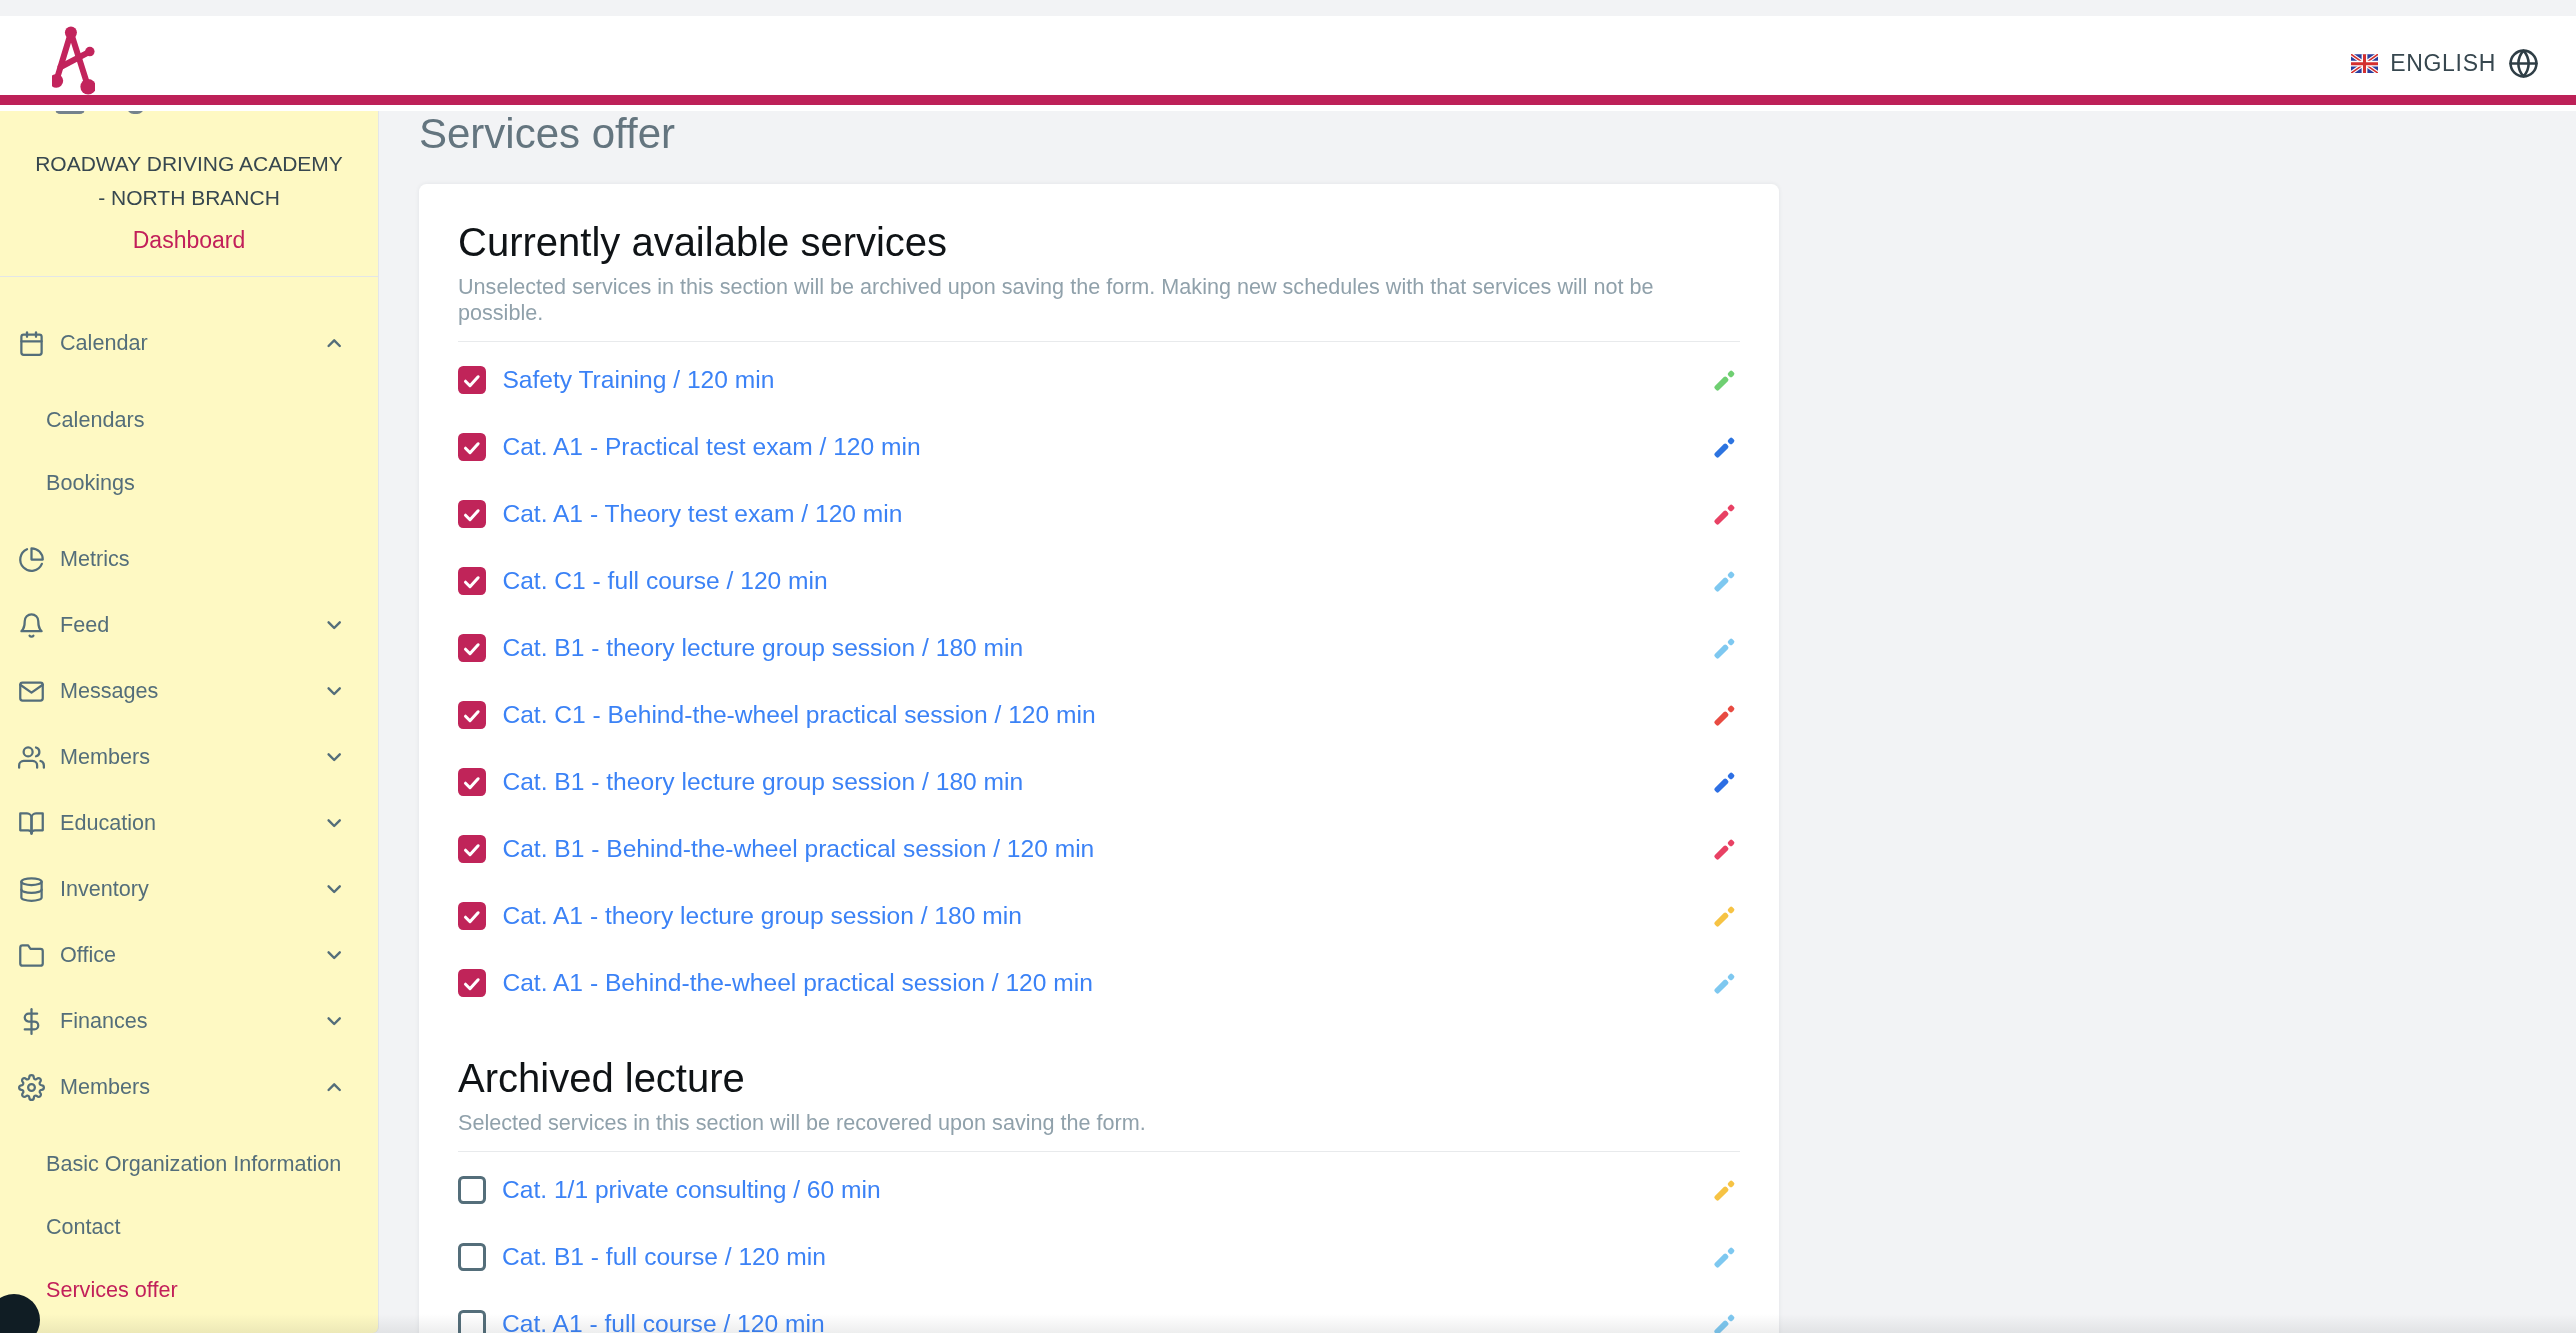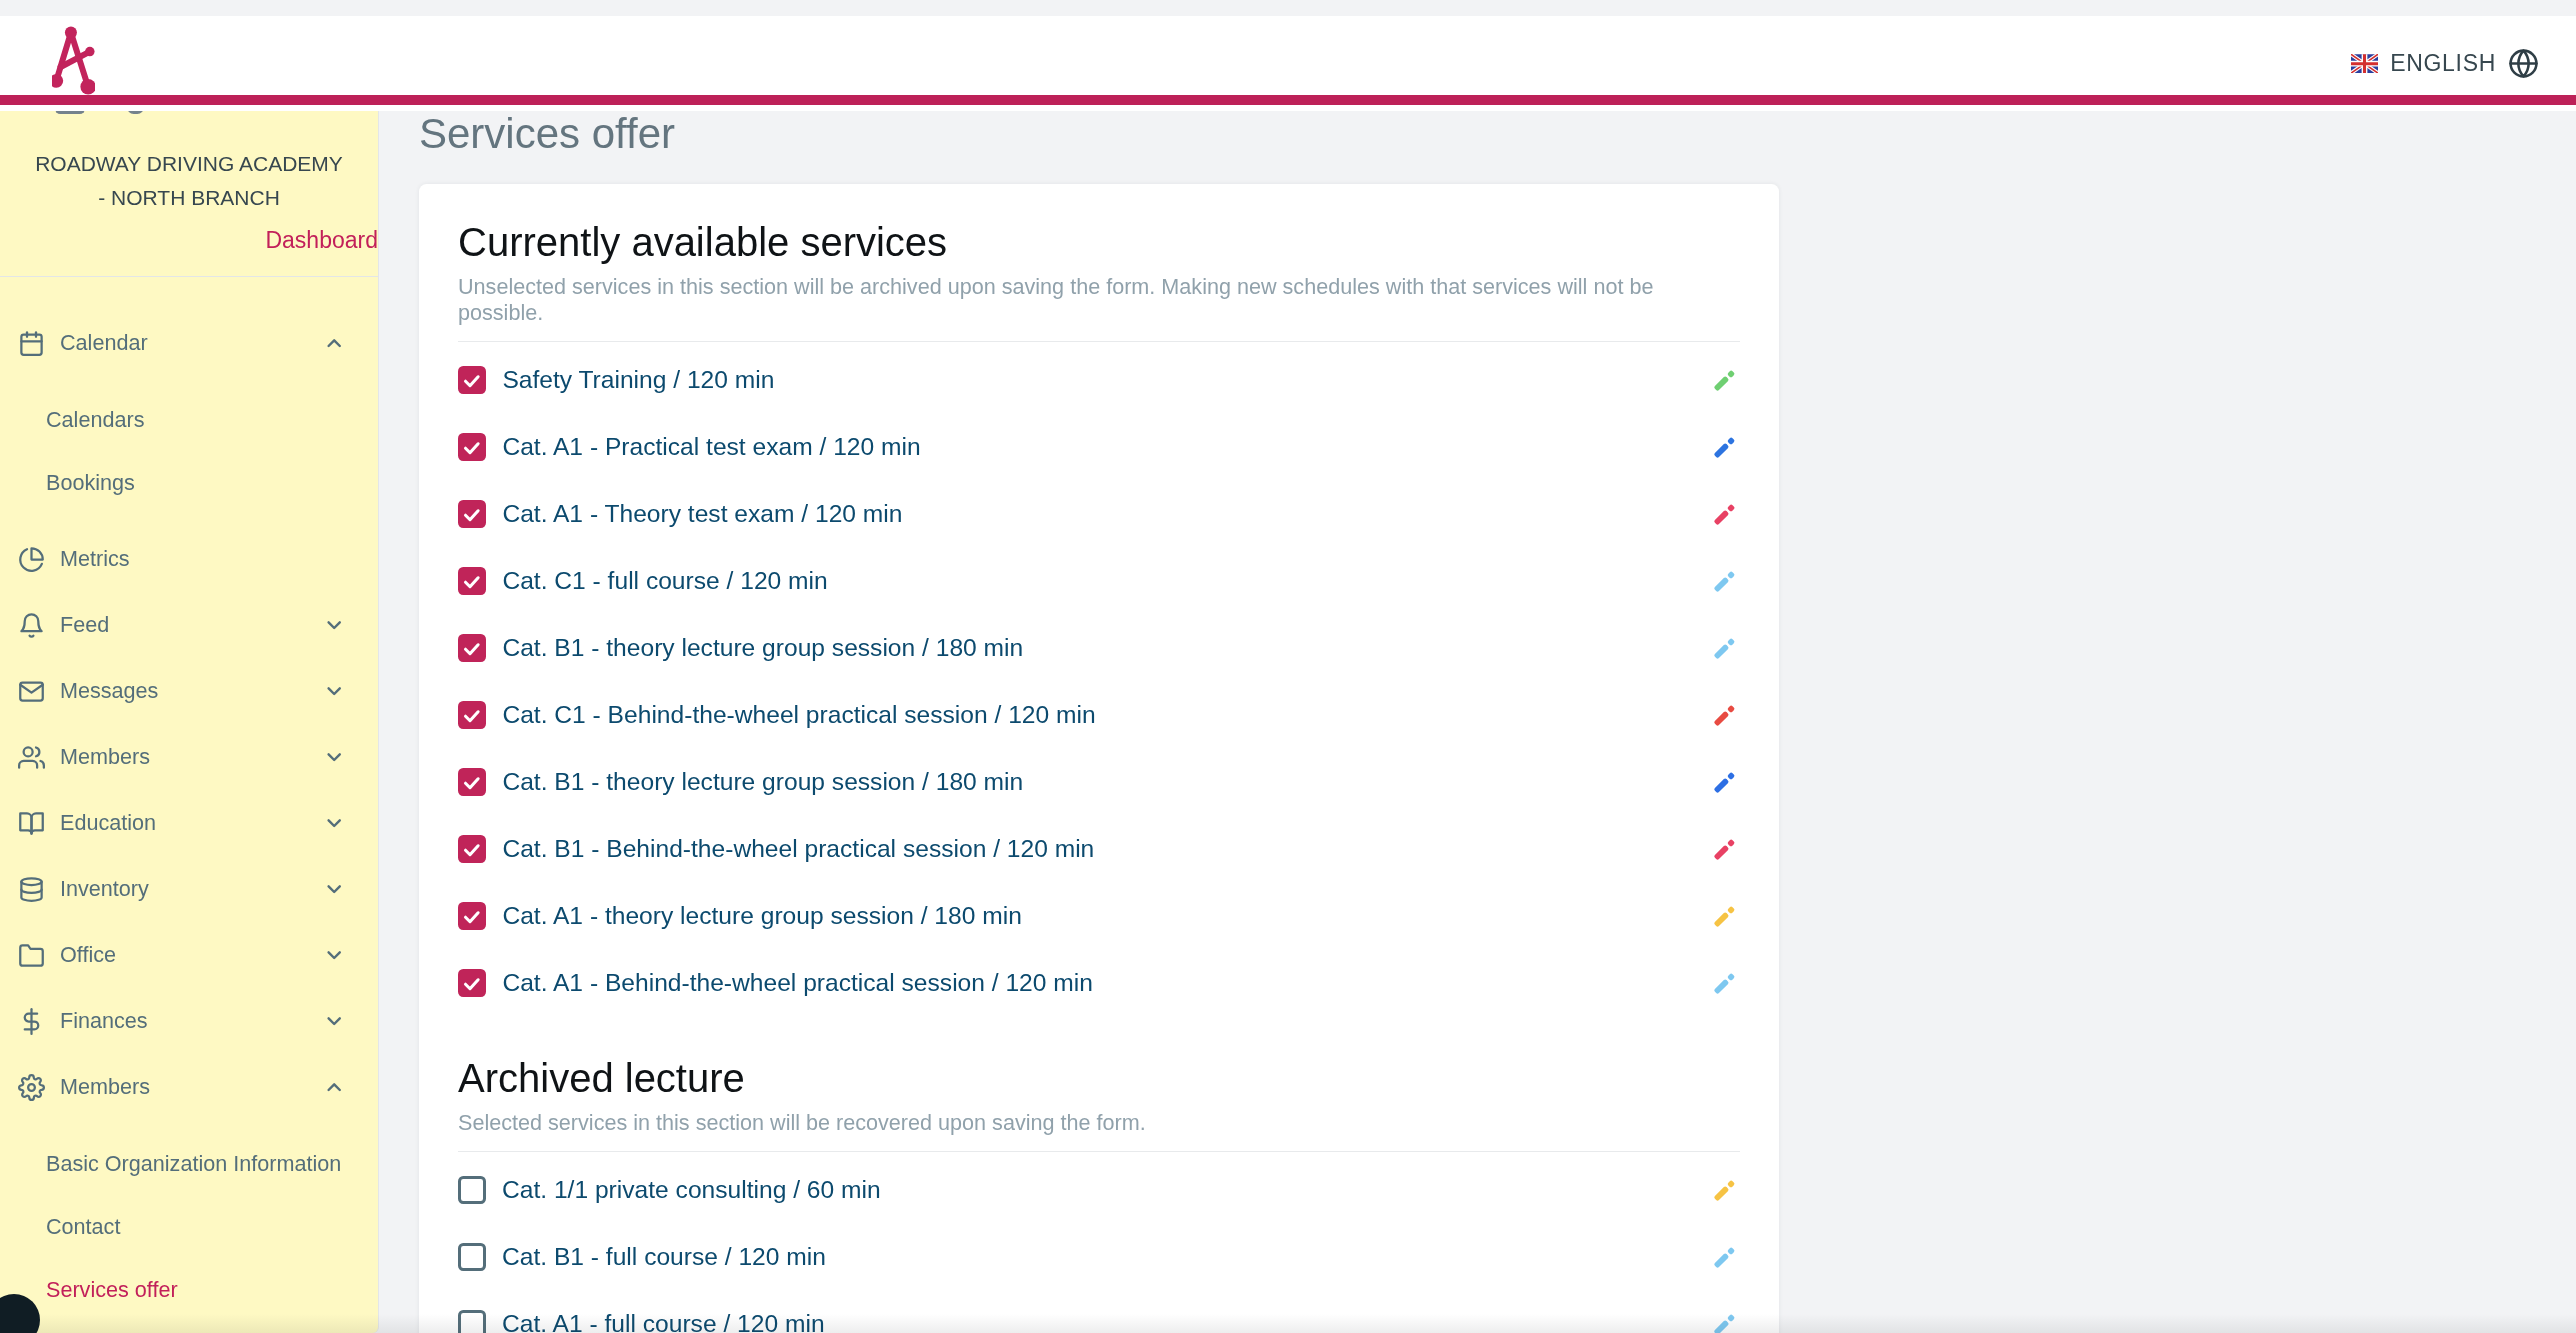--- a/index.html
+++ b/index.html
@@ -17,21 +17,21 @@
   .lang .flag svg{width:27px;height:19.4px;display:block;}
   .lang .globe svg{width:31px;height:31px;color:#2f3e46;stroke-width:2;display:block;}
   .accent-bar{position:absolute;top:95px;left:0;width:2576px;height:9.7px;background:var(--accent);z-index:6;}
   
   .sidebar{position:absolute;top:105px;left:0;width:379px;height:1228px;background:#fef9c3;
            border-right:0.7px solid #e3e6e8;box-sizing:border-box;z-index:4;border-radius:6px;}
   .clip-frag{position:absolute;border:3px solid #74828c;border-top:none;}
   .frag-icon{top:0;left:55px;width:24px;height:6px;border-radius:0 0 5.2px 5.2px;}
   .frag-text{top:0;left:127px;width:11.2px;height:6px;border-radius:0 0 6.7px 6.7px;}
   .org{margin-top:42px;text-align:center;color:var(--dark);font-size:21px;line-height:34px;padding:0 12px;}
-  .dashboard{margin-top:12px;text-align:right;color:var(--active);font-size:23px;cursor:pointer;}
+  .dashboard{margin-top:12px;text-align:center;color:var(--active);font-size:23px;cursor:pointer;}
   .side-divider{height:0.7px;background:#e3e6e8;margin-top:22.4px;}
   .nav{margin-top:33px;}
   .menu-item{height:66px;display:flex;align-items:center;padding:0 33px 0 18px;cursor:pointer;
              color:var(--slate);font-size:21.6px;}
   .menu-item.sub{height:63px;padding-left:46px;}
   .menu-item.gap{margin-top:12px;}
   .menu-item.active{color:var(--active);}
   .mi-icon{width:27px;height:27px;margin-right:15px;flex:none;display:flex;}
   .mi-icon svg{width:27px;height:27px;}
   .mi-chevron{margin-left:auto;width:22.4px;height:22.4px;display:flex;}
@@ -47,21 +47,21 @@
   .sec-archived .section-title{padding-top:39px;}
   .section-sub{font-size:21.6px;color:#90a1ab;margin:9px 0 0 0;}
   .sec-divider{height:0.7px;background:#e8eaec;margin-top:15px;}
   .rows{margin-top:5.2px;}
   .service-row{height:67px;display:flex;align-items:center;}
   .checkbox{flex:none;cursor:pointer;}
   .checkbox.checked{width:28px;height:28px;border-radius:5.2px;background:var(--check);
                     display:flex;align-items:center;justify-content:center;}
   .checkbox.checked svg{width:21.6px;height:21.6px;}
   .checkbox.unchecked{width:21.6px;height:21.6px;border:3px solid #546e7a;border-radius:5.2px;background:#fff;}
-  .service-label{margin-left:16.4px;font-size:24.6px;color:#0c4a6e;}
+  .service-label{margin-left:16.4px;font-size:24.6px;color:#3b82f6;}
   .pencil{margin-left:auto;width:31px;height:31px;cursor:pointer;display:flex;}
   .pencil svg{width:31px;height:31px;}
   
   .bottom-fade{position:absolute;left:0;bottom:0;width:2576px;height:19.4px;z-index:8;
                background:linear-gradient(rgba(30,35,40,0), rgba(30,35,40,0.08));pointer-events:none;}
   .chat-bubble{position:absolute;left:-12px;bottom:-13.4px;width:52px;height:52px;border-radius:50%;
                background:#101d24;z-index:9;cursor:pointer;}
 </style>
 </head>
 <body style="--accent: #bd2158; --active: #c2205a; --check: #c02459;">

